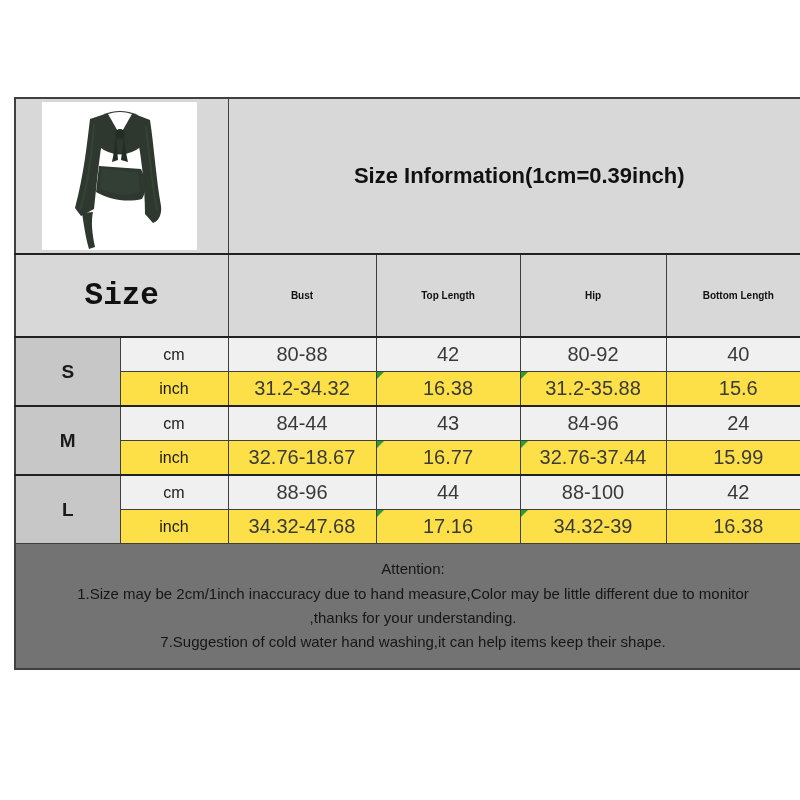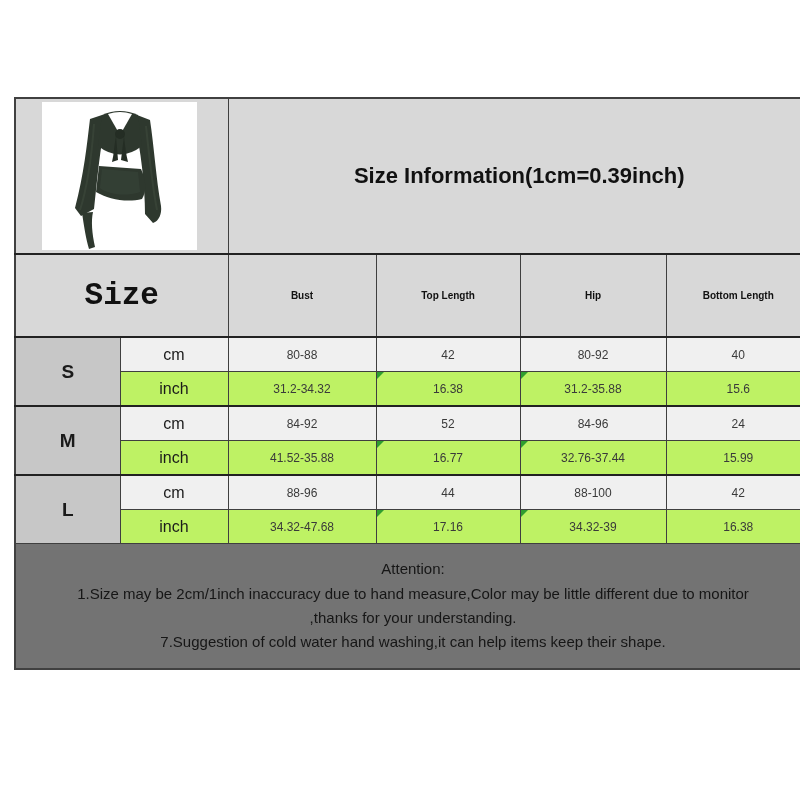--- a/index.html
+++ b/index.html
@@ -9,23 +9,23 @@
   table.size-table td{border:1px solid #3f3f3f;padding:0;text-align:center;vertical-align:middle;overflow:hidden;}
   table.size-table{border:2px solid #404040;margin-left:12px;}
   tr.group-top td{border-top:2px solid #222222;}
   td.photo-cell{background:#d8d8d8;height:154px;vertical-align:middle;}
   .photo{width:155px;height:148px;background:#ffffff;margin-left:26px;position:relative;}
   td.title-cell{background:#d8d8d8;font-size:22px;font-weight:bold;color:#111111;}
   td.corner-cell{background:#d8d8d8;font-size:31px;font-weight:bold;color:#111111;height:81px;font-family:Liberation Mono, monospace;}
   td.col-head{background:#d8d8d8;font-size:10px;font-weight:bold;color:#111111;}
   td.letter-cell{background:#c7c7c7;font-size:19px;font-weight:bold;color:#1a1a1a;}
   td.unit-cell{font-size:16px;font-weight:normal;color:#1a1a1a;}
-  td.val{font-size:12px;color:#3a3a3a;}
+  td.val{font-size:20px;color:#3a3a3a;}
   tr.cm-row td.unit-cell, tr.cm-row td.val{background:#f0f0f0;height:33px;}
-  tr.inch-row td.unit-cell, tr.inch-row td.val{background:#bef264;height:33px;}
+  tr.inch-row td.unit-cell, tr.inch-row td.val{background:#fde047;height:33px;}
   td.val{position:relative;}
   td.marker::before{content:"";position:absolute;top:0;left:0;width:0;height:0;
     border-top:7px solid #2f9e2f;border-right:7px solid transparent;}
   td.attention-cell{background:#737373;text-align:left;vertical-align:top;height:124px;
     padding:4px 8px 0 6px;font-size:15px;color:#161616;line-height:1.62;border-top:2px solid #222222;}
   .att-line{white-space:normal;}
 </style>
 </head>
 <body>
 
@@ -88,28 +88,28 @@
       <td class="unit-cell">inch</td>
       <td class="val">31.2-34.32</td>
       <td class="val marker">16.38</td>
       <td class="val marker">31.2-35.88</td>
       <td class="val">15.6</td>
     </tr>
 
     <tr class="cm-row group-top">
       <td class="letter-cell" rowspan="2">M</td>
       <td class="unit-cell">cm</td>
-      <td class="val">84-92</td>
-      <td class="val">52</td>
+      <td class="val">84-44</td>
+      <td class="val">43</td>
       <td class="val">84-96</td>
       <td class="val">24</td>
     </tr>
     <tr class="inch-row">
       <td class="unit-cell">inch</td>
-      <td class="val">41.52-35.88</td>
+      <td class="val">32.76-18.67</td>
       <td class="val marker">16.77</td>
       <td class="val marker">32.76-37.44</td>
       <td class="val">15.99</td>
     </tr>
 
     <tr class="cm-row group-top">
       <td class="letter-cell" rowspan="2">L</td>
       <td class="unit-cell">cm</td>
       <td class="val">88-96</td>
       <td class="val">44</td>

